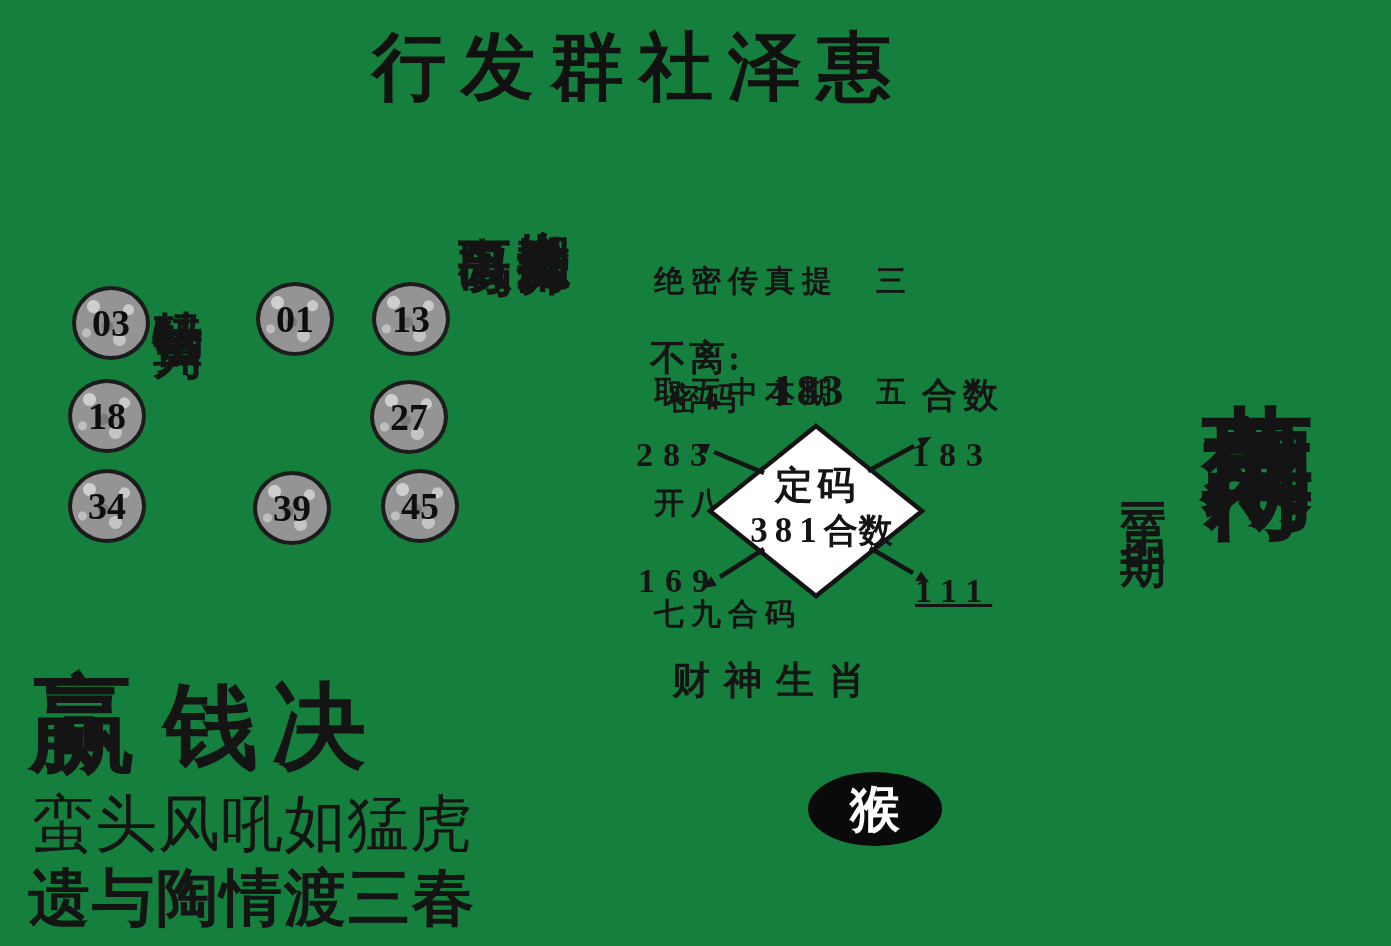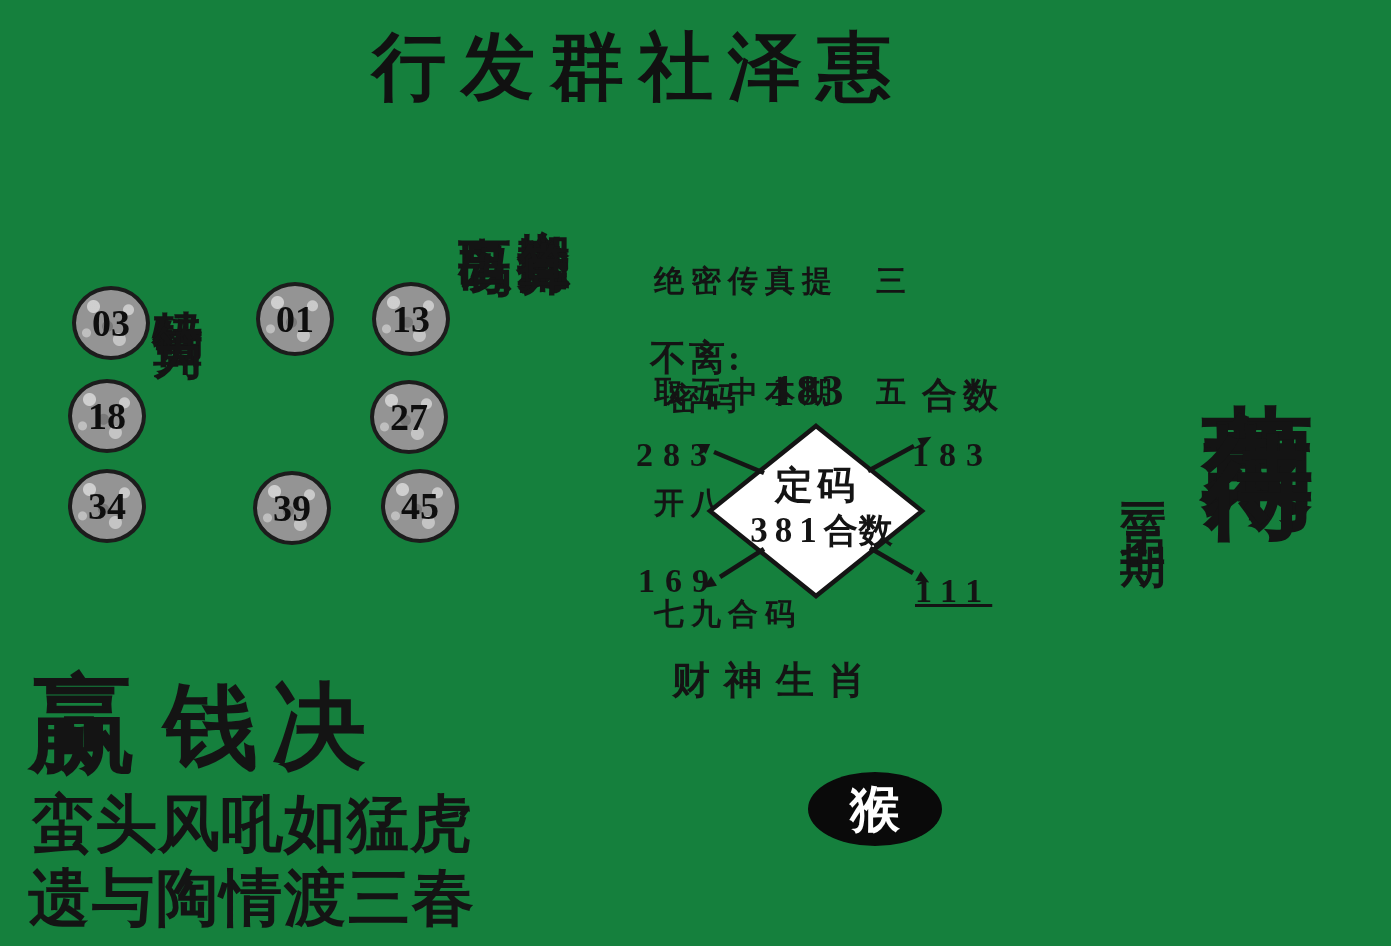--- a/index.html
+++ b/index.html
@@ -61,21 +61,21 @@
     left:808px;top:772px;width:134px;height:74px;border-radius:50%;
     background:#0a0a0a;display:flex;align-items:center;justify-content:center;
   }
   .zodiac-badge .animal{color:#ffffff;font-size:50px;font-weight:800;}
   
   .banner-main{left:1202px;top:312px;font-size:112px;font-weight:700;letter-spacing:10px;}
   .banner-issue{left:1120px;top:474px;font-size:46px;font-weight:600;letter-spacing:8px;}
   
   .big-first{left:28px;top:652px;font-size:108px;font-weight:900;}
   .big-rest{left:164px;top:664px;font-size:94px;font-weight:700;letter-spacing:14px;white-space:nowrap;}
-  .poem-1{left:32px;top:782px;font-size:62px;font-weight:700;letter-spacing:1px;white-space:nowrap;text-align:center;}
+  .poem-1{left:32px;top:782px;font-size:62px;font-weight:400;letter-spacing:1px;white-space:nowrap;text-align:center;}
   .poem-2{left:28px;top:856px;font-size:62px;font-weight:700;letter-spacing:2px;white-space:nowrap;}
 </style>
 </head>
 <body>
 
 <div class="canvas">
 
   <div class="abs title">行发群社泽惠</div>
 
   <div class="abs vert num-col-label">特码估算为</div>

